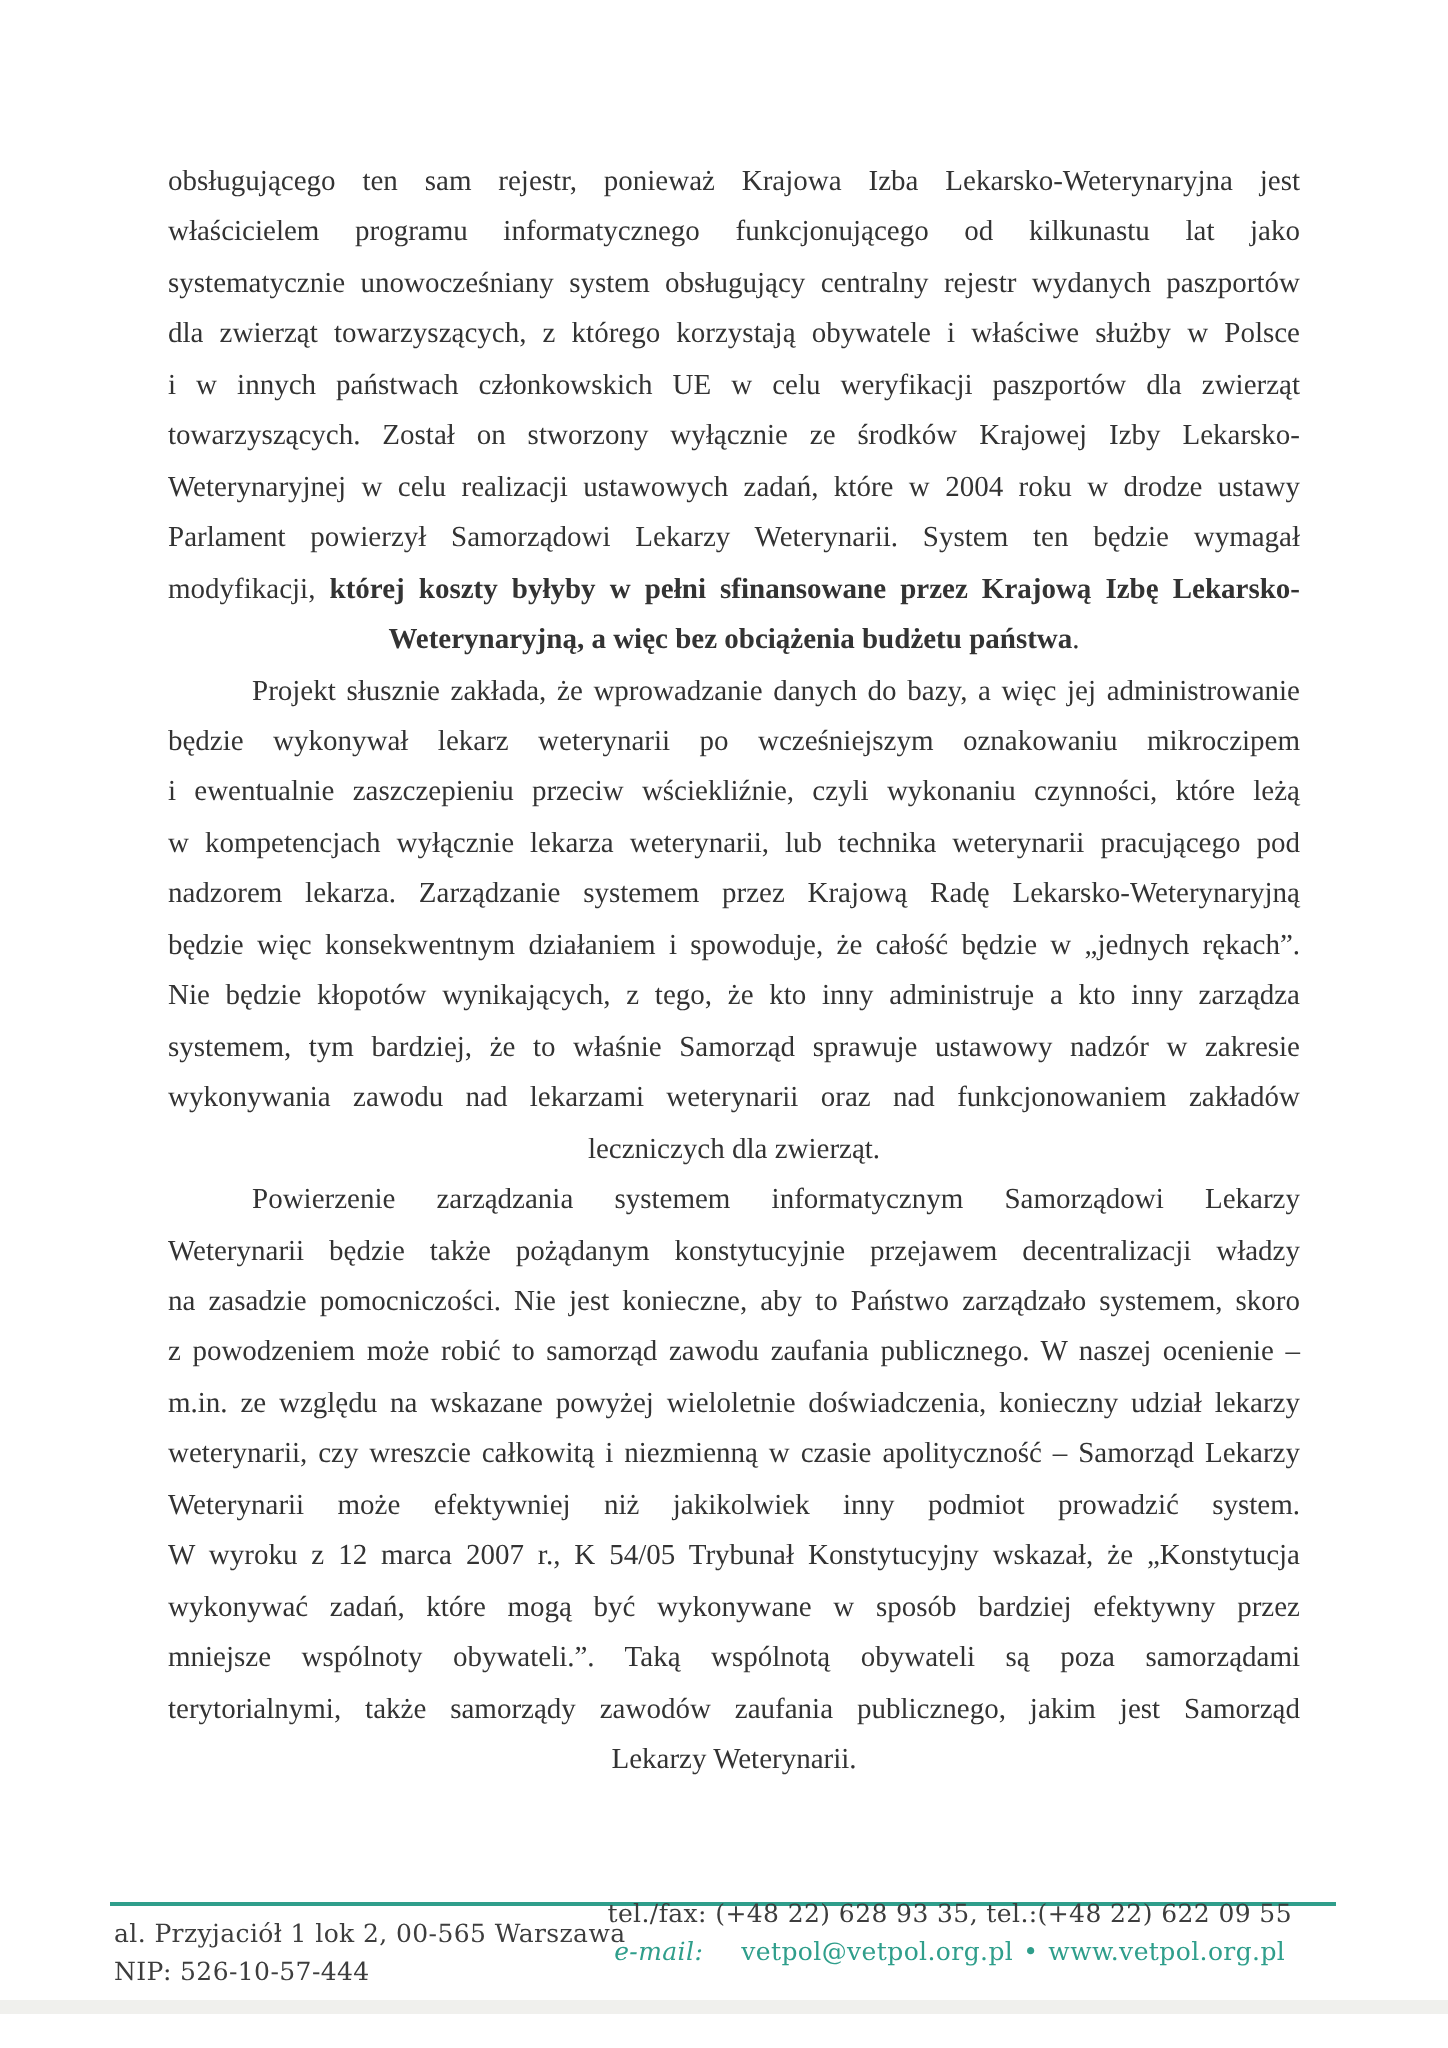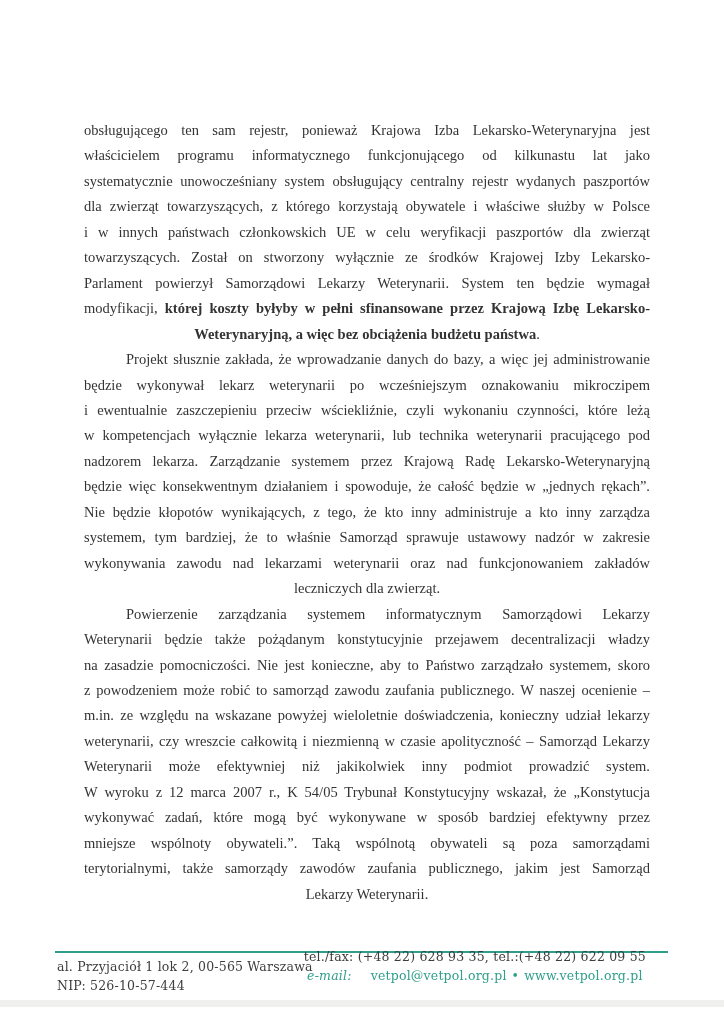--- a/index.html
+++ b/index.html
@@ -5,21 +5,21 @@
   :root { --accent:#2f9e8b; --ink:#333333; }
   * { margin:0; padding:0; box-sizing:border-box; }
   html,body { background:#ffffff; }
   .page {
     position:relative; width:724px; height:1024px; margin:0 auto;
     background:#ffffff; overflow:hidden;
     font-family:"Liberation Serif", serif;
   }
   .doc-body {
     position:absolute; left:84px; top:79px; width:566px;
-    font-size:14.5px; line-height:25.45px; color:var(--ink);margin-top:39px;
+    font-size:14.5px; line-height:25.45px; color:var(--ink);
   }
   .line { text-align:center; white-space:normal; }
   .line.j { text-align:justify; text-align-last:justify; }
   .line.ind { padding-left:42px; }
   .b { font-weight:bold; }
   .footer {
     position:absolute; left:0; top:947px; width:700px; height:60px;
     font-family:"DejaVu Serif", serif; font-size:12.5px; color:#3d3d3d;
     letter-spacing:0.2px;
   }
@@ -42,20 +42,21 @@
 
 <div class="page">
 
   <div class="doc-body">
       <div class="line j"><span>obsługującego ten sam rejestr, ponieważ Krajowa Izba Lekarsko-Weterynaryjna jest</span></div>
       <div class="line j"><span>właścicielem programu informatycznego funkcjonującego od kilkunastu lat jako</span></div>
       <div class="line j"><span>systematycznie unowocześniany system obsługujący centralny rejestr wydanych paszportów</span></div>
       <div class="line j"><span>dla zwierząt towarzyszących, z którego korzystają obywatele i właściwe służby w Polsce</span></div>
       <div class="line j"><span>i w innych państwach członkowskich UE w celu weryfikacji paszportów dla zwierząt</span></div>
       <div class="line j"><span>towarzyszących. Został on stworzony wyłącznie ze środków Krajowej Izby Lekarsko-</span></div>
+      <div class="line j"><span>Weterynaryjnej w celu realizacji ustawowych zadań, które w 2004 roku w drodze ustawy</span></div>
       <div class="line j"><span>Parlament powierzył Samorządowi Lekarzy Weterynarii. System ten będzie wymagał</span></div>
       <div class="line j"><span>modyfikacji, </span><span class="b">której koszty byłyby w pełni sfinansowane przez Krajową Izbę Lekarsko-</span></div>
       <div class="line"><span class="b">Weterynaryjną, a więc bez obciążenia budżetu państwa</span><span>.</span></div>
       <div class="line j ind"><span>Projekt słusznie zakłada, że wprowadzanie danych do bazy, a więc jej administrowanie</span></div>
       <div class="line j"><span>będzie wykonywał lekarz weterynarii po wcześniejszym oznakowaniu mikroczipem</span></div>
       <div class="line j"><span>i ewentualnie zaszczepieniu przeciw wściekliźnie, czyli wykonaniu czynności, które leżą</span></div>
       <div class="line j"><span>w kompetencjach wyłącznie lekarza weterynarii, lub technika weterynarii pracującego pod</span></div>
       <div class="line j"><span>nadzorem lekarza. Zarządzanie systemem przez Krajową Radę Lekarsko-Weterynaryjną</span></div>
       <div class="line j"><span>będzie więc konsekwentnym działaniem i spowoduje, że całość będzie w „jednych rękach”.</span></div>
       <div class="line j"><span>Nie będzie kłopotów wynikających, z tego, że kto inny administruje a kto inny zarządza</span></div>

